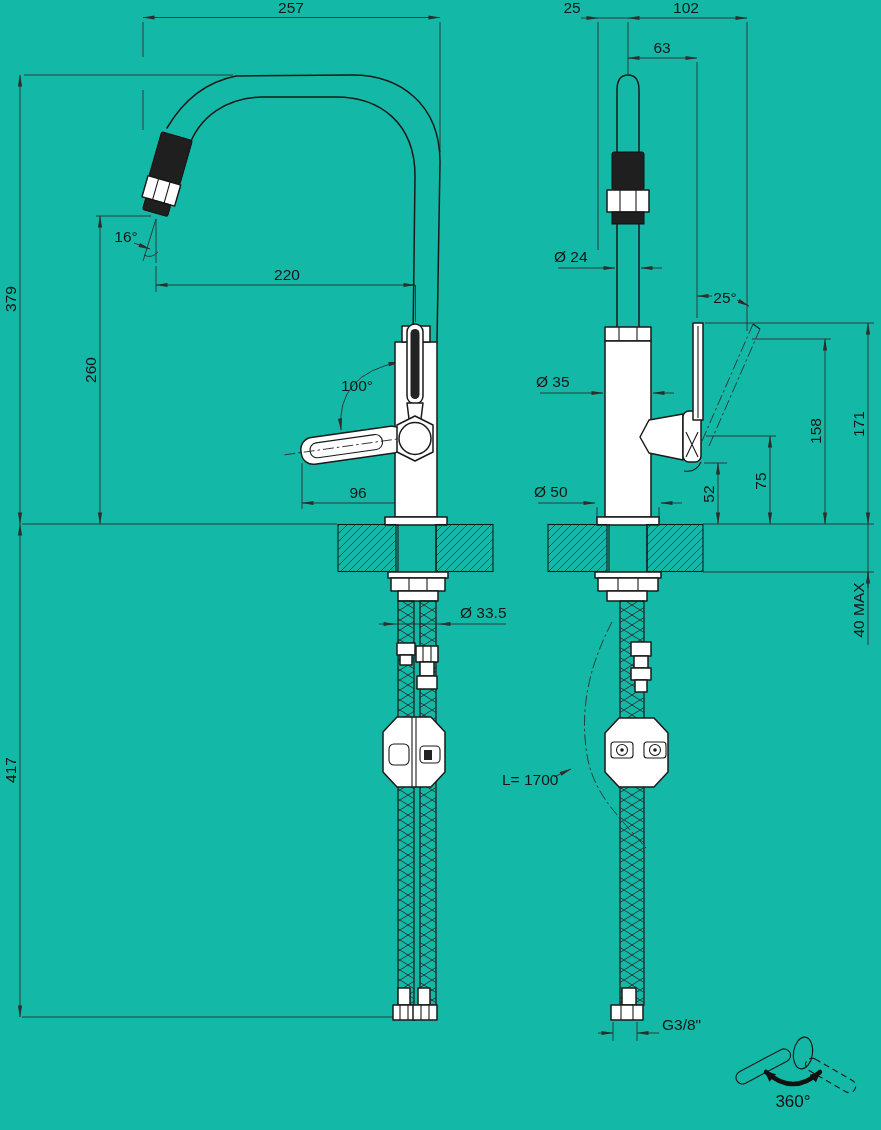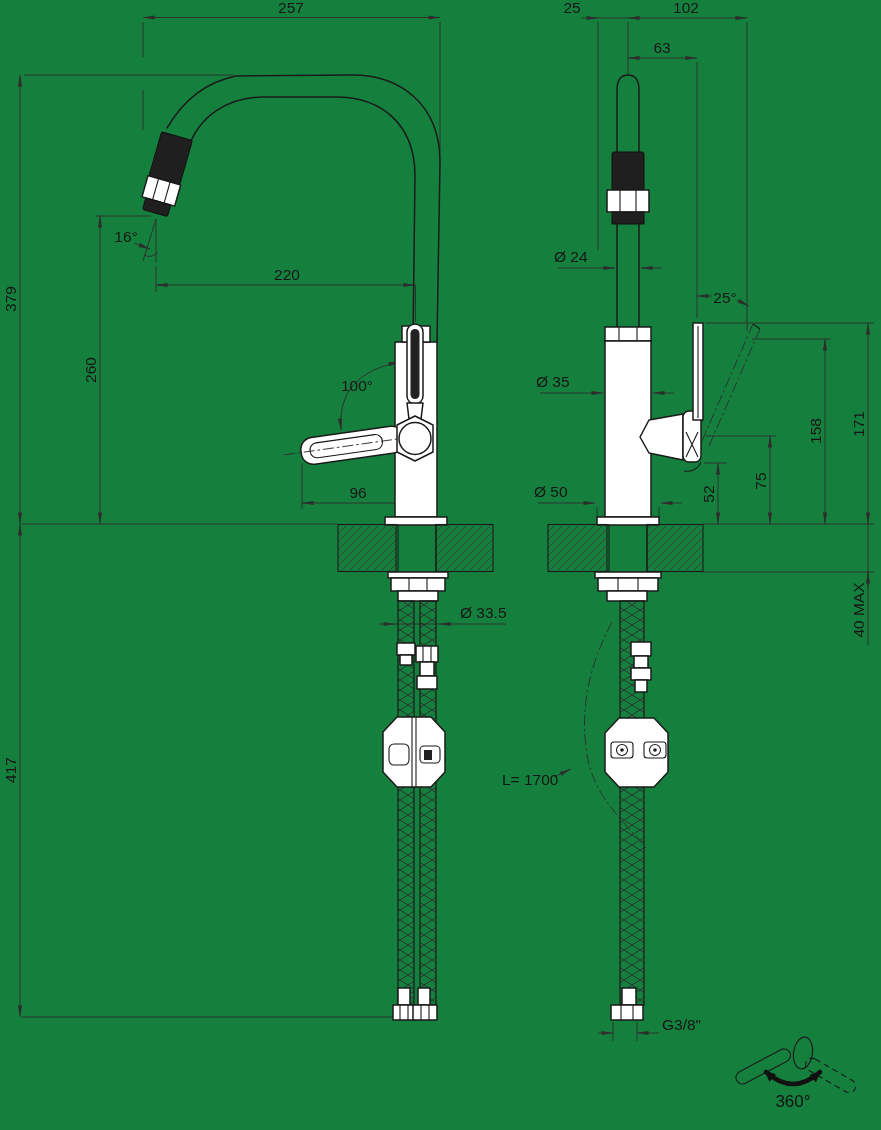--- a/index.html
+++ b/index.html
@@ -1,16 +1,16 @@
 <!DOCTYPE html>
 <html><head>
 <meta charset="utf-8">
 <style>
   html,body{margin:0;padding:0;background:#ffffff;}
-  .page{width:881px;height:1130px;background:#15803d;position:relative;overflow:hidden;}
+  .page{width:881px;height:1130px;background:#14b8a6;position:relative;overflow:hidden;}
   svg{display:block;}
   .obj  {stroke:#1a1a1a;stroke-width:1.5;fill:none;stroke-linejoin:round;stroke-linecap:round;}
   .objf {stroke:#1a1a1a;stroke-width:1.5;fill:#ffffff;stroke-linejoin:round;}
   .objt {stroke:#1a1a1a;stroke-width:1.1;fill:none;stroke-linejoin:round;}
   .dark {fill:#1f1f1f;stroke:#111;stroke-width:1;}
   .dim  {stroke:#2d2d2d;stroke-width:0.9;fill:none;}
   .cl   {stroke:#2d2d2d;stroke-width:0.9;fill:none;stroke-dasharray:11 3 2.5 3;}
   .dash {stroke-dasharray:6 4;}
   .thick{stroke:#111;stroke-width:4.5;fill:none;stroke-linecap:round;}
   text.t{font:15.5px "Liberation Sans", sans-serif;fill:#161616;}

